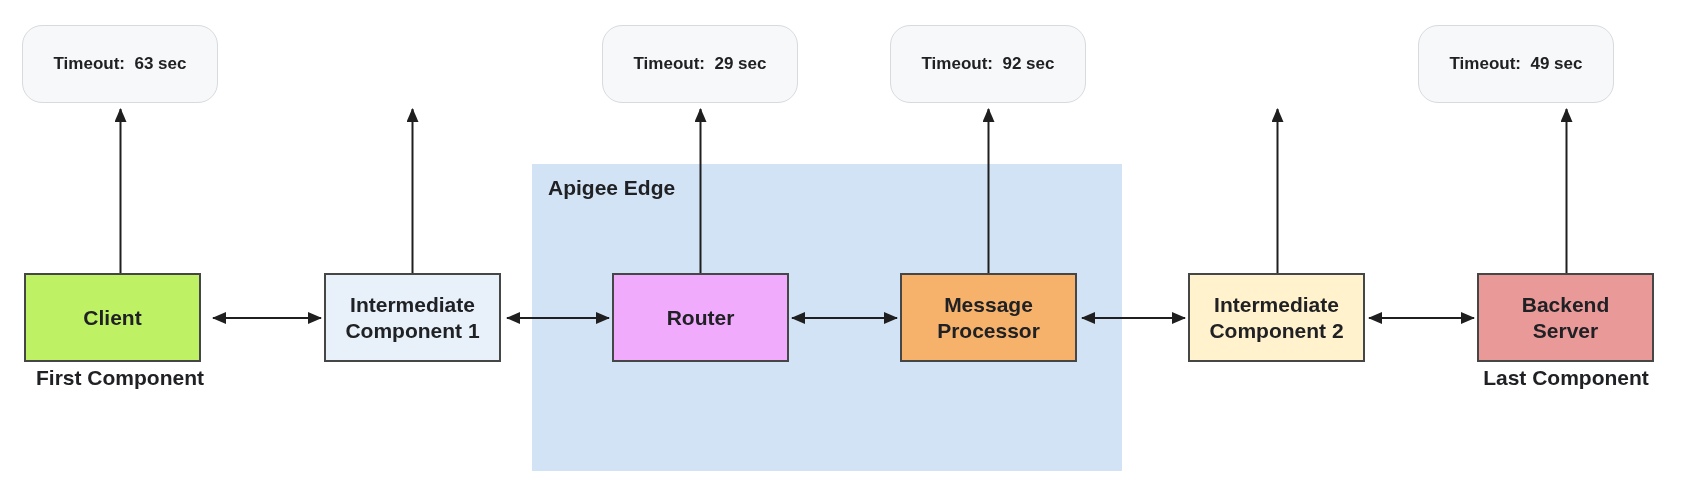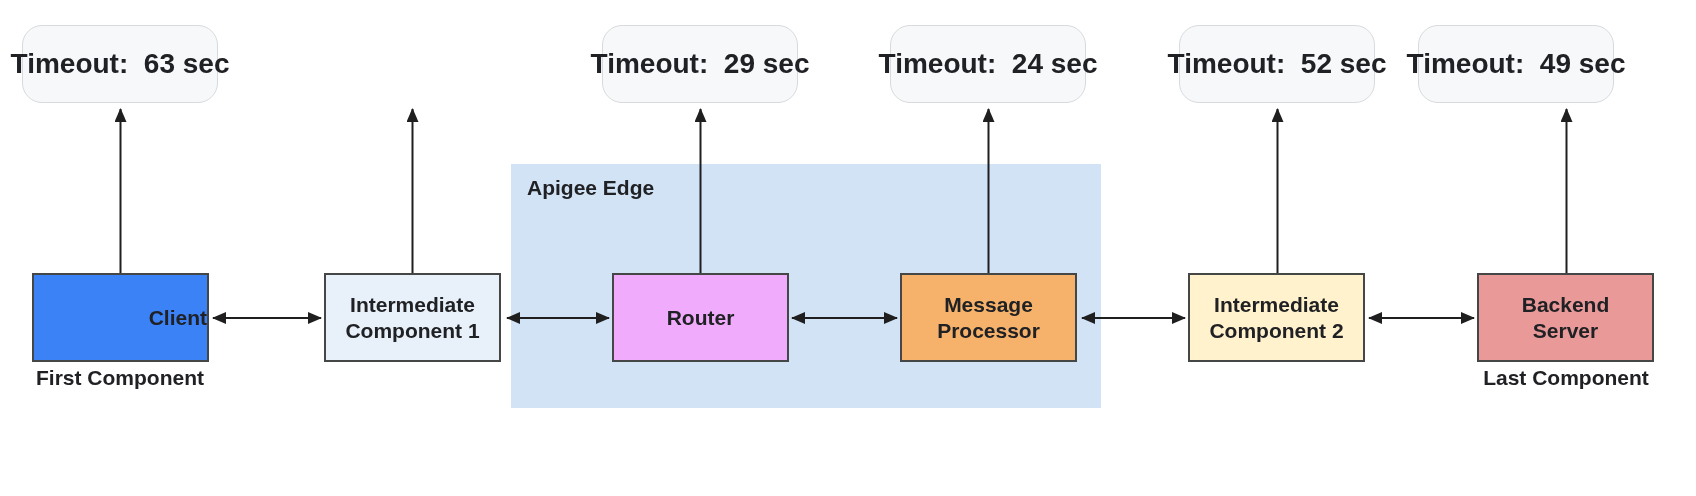--- a/index.html
+++ b/index.html
@@ -7,22 +7,22 @@
     position: relative;
     width: 1696px;
     height: 496px;
     background: #ffffff;
     overflow: hidden;
     font-family: "Liberation Sans", "DejaVu Sans", sans-serif;
     color: #202124;
   }
   .apigee-region {
     position: absolute;
-    left: 511px; top: 164px;
-    width: 590px; height: 244px;
+    left: 532px; top: 164px;
+    width: 590px; height: 307px;
     background: var(--apigee-region, #d2e3f5);
     z-index: 0;
   }
   .apigee-label {
     position: absolute;
     left: 16px; top: 12px;
     font-size: 21px;
     font-weight: 700;
     white-space: pre;
   }
@@ -39,21 +39,21 @@
     top: 25px;
     width: 196px; height: 78px;
     box-sizing: border-box;
     background: var(--timeout-fill, #f6f8f9);
     border: 1.5px solid var(--timeout-border, #d7dbdf);
     border-radius: 20px;
     display: flex; align-items: center; justify-content: center;
     z-index: 2;
   }
   .timeout-text {
-    font-size: 28px;
+    font-size: 17px;
     font-weight: 700;
     white-space: pre;
   }
   .component-box {
     position: absolute;
     top: 273px;
     width: 177px; height: 89px;
     box-sizing: border-box;
     border: 2px solid var(--box-border, #444746);
     display: flex; align-items: center; justify-content: center;
@@ -107,30 +107,27 @@
     <line x1="1369" y1="318" x2="1474" y2="318" marker-start="url(#ah)" marker-end="url(#ah)"></line>
   </svg>
 
   <div class="timeout-box" style="left:22px">
     <span class="timeout-text">Timeout:  63 sec</span>
   </div>
   <div class="timeout-box" style="left:602px">
     <span class="timeout-text">Timeout:  29 sec</span>
   </div>
   <div class="timeout-box" style="left:890px">
-    <span class="timeout-text">Timeout:  24 sec</span>
-  </div>
-  <div class="timeout-box" style="left:1179px">
-    <span class="timeout-text">Timeout:  52 sec</span>
+    <span class="timeout-text">Timeout:  92 sec</span>
   </div>
   <div class="timeout-box" style="left:1418px">
     <span class="timeout-text">Timeout:  49 sec</span>
   </div>
 
-  <div class="component-box" style="left: 32px; background-color: #3b82f6; justify-content: flex-end;">
+  <div class="component-box" style="left: 24px; background-color: #bef264;">
     <span class="component-text">Client</span>
   </div>
   <div class="component-box" style="left: 324px; background-color: rgb(232, 240, 249);">
     <span class="component-text">Intermediate
 Component 1</span>
   </div>
   <div class="component-box" style="left: 612px; background-color: #f0abfc;">
     <span class="component-text">Router</span>
   </div>
   <div class="component-box" style="left: 900px; background-color: rgb(246, 178, 107);">

